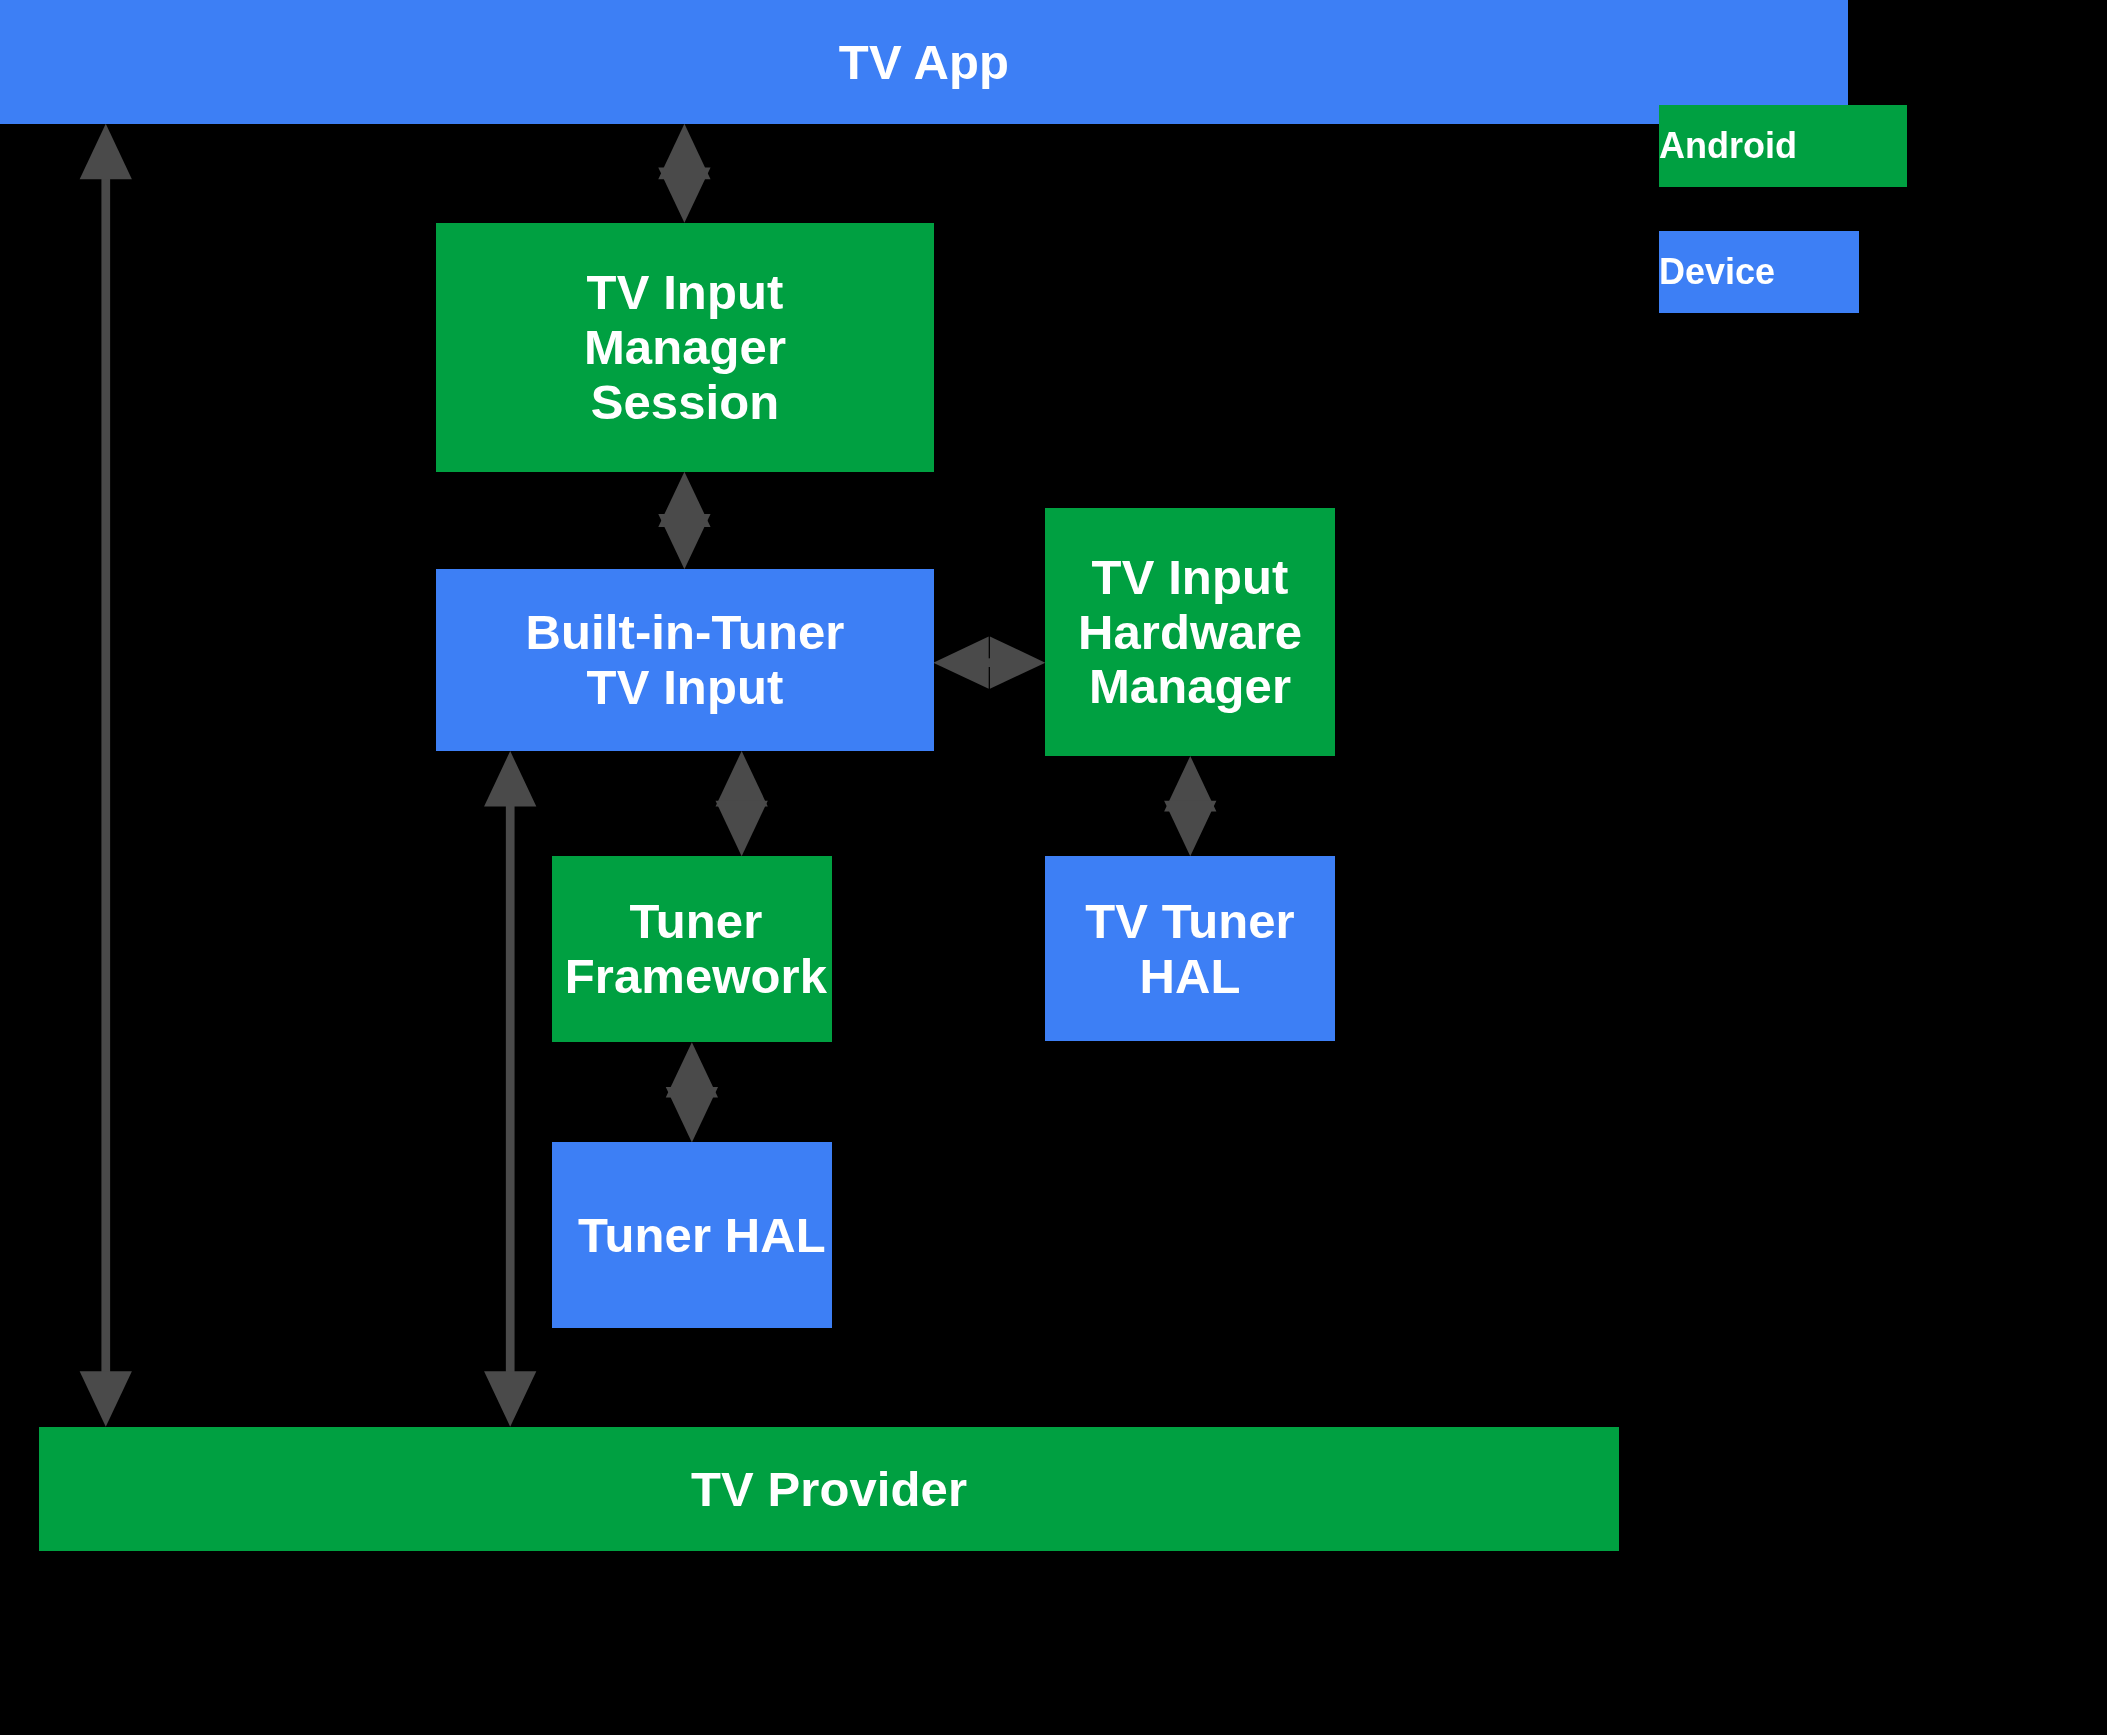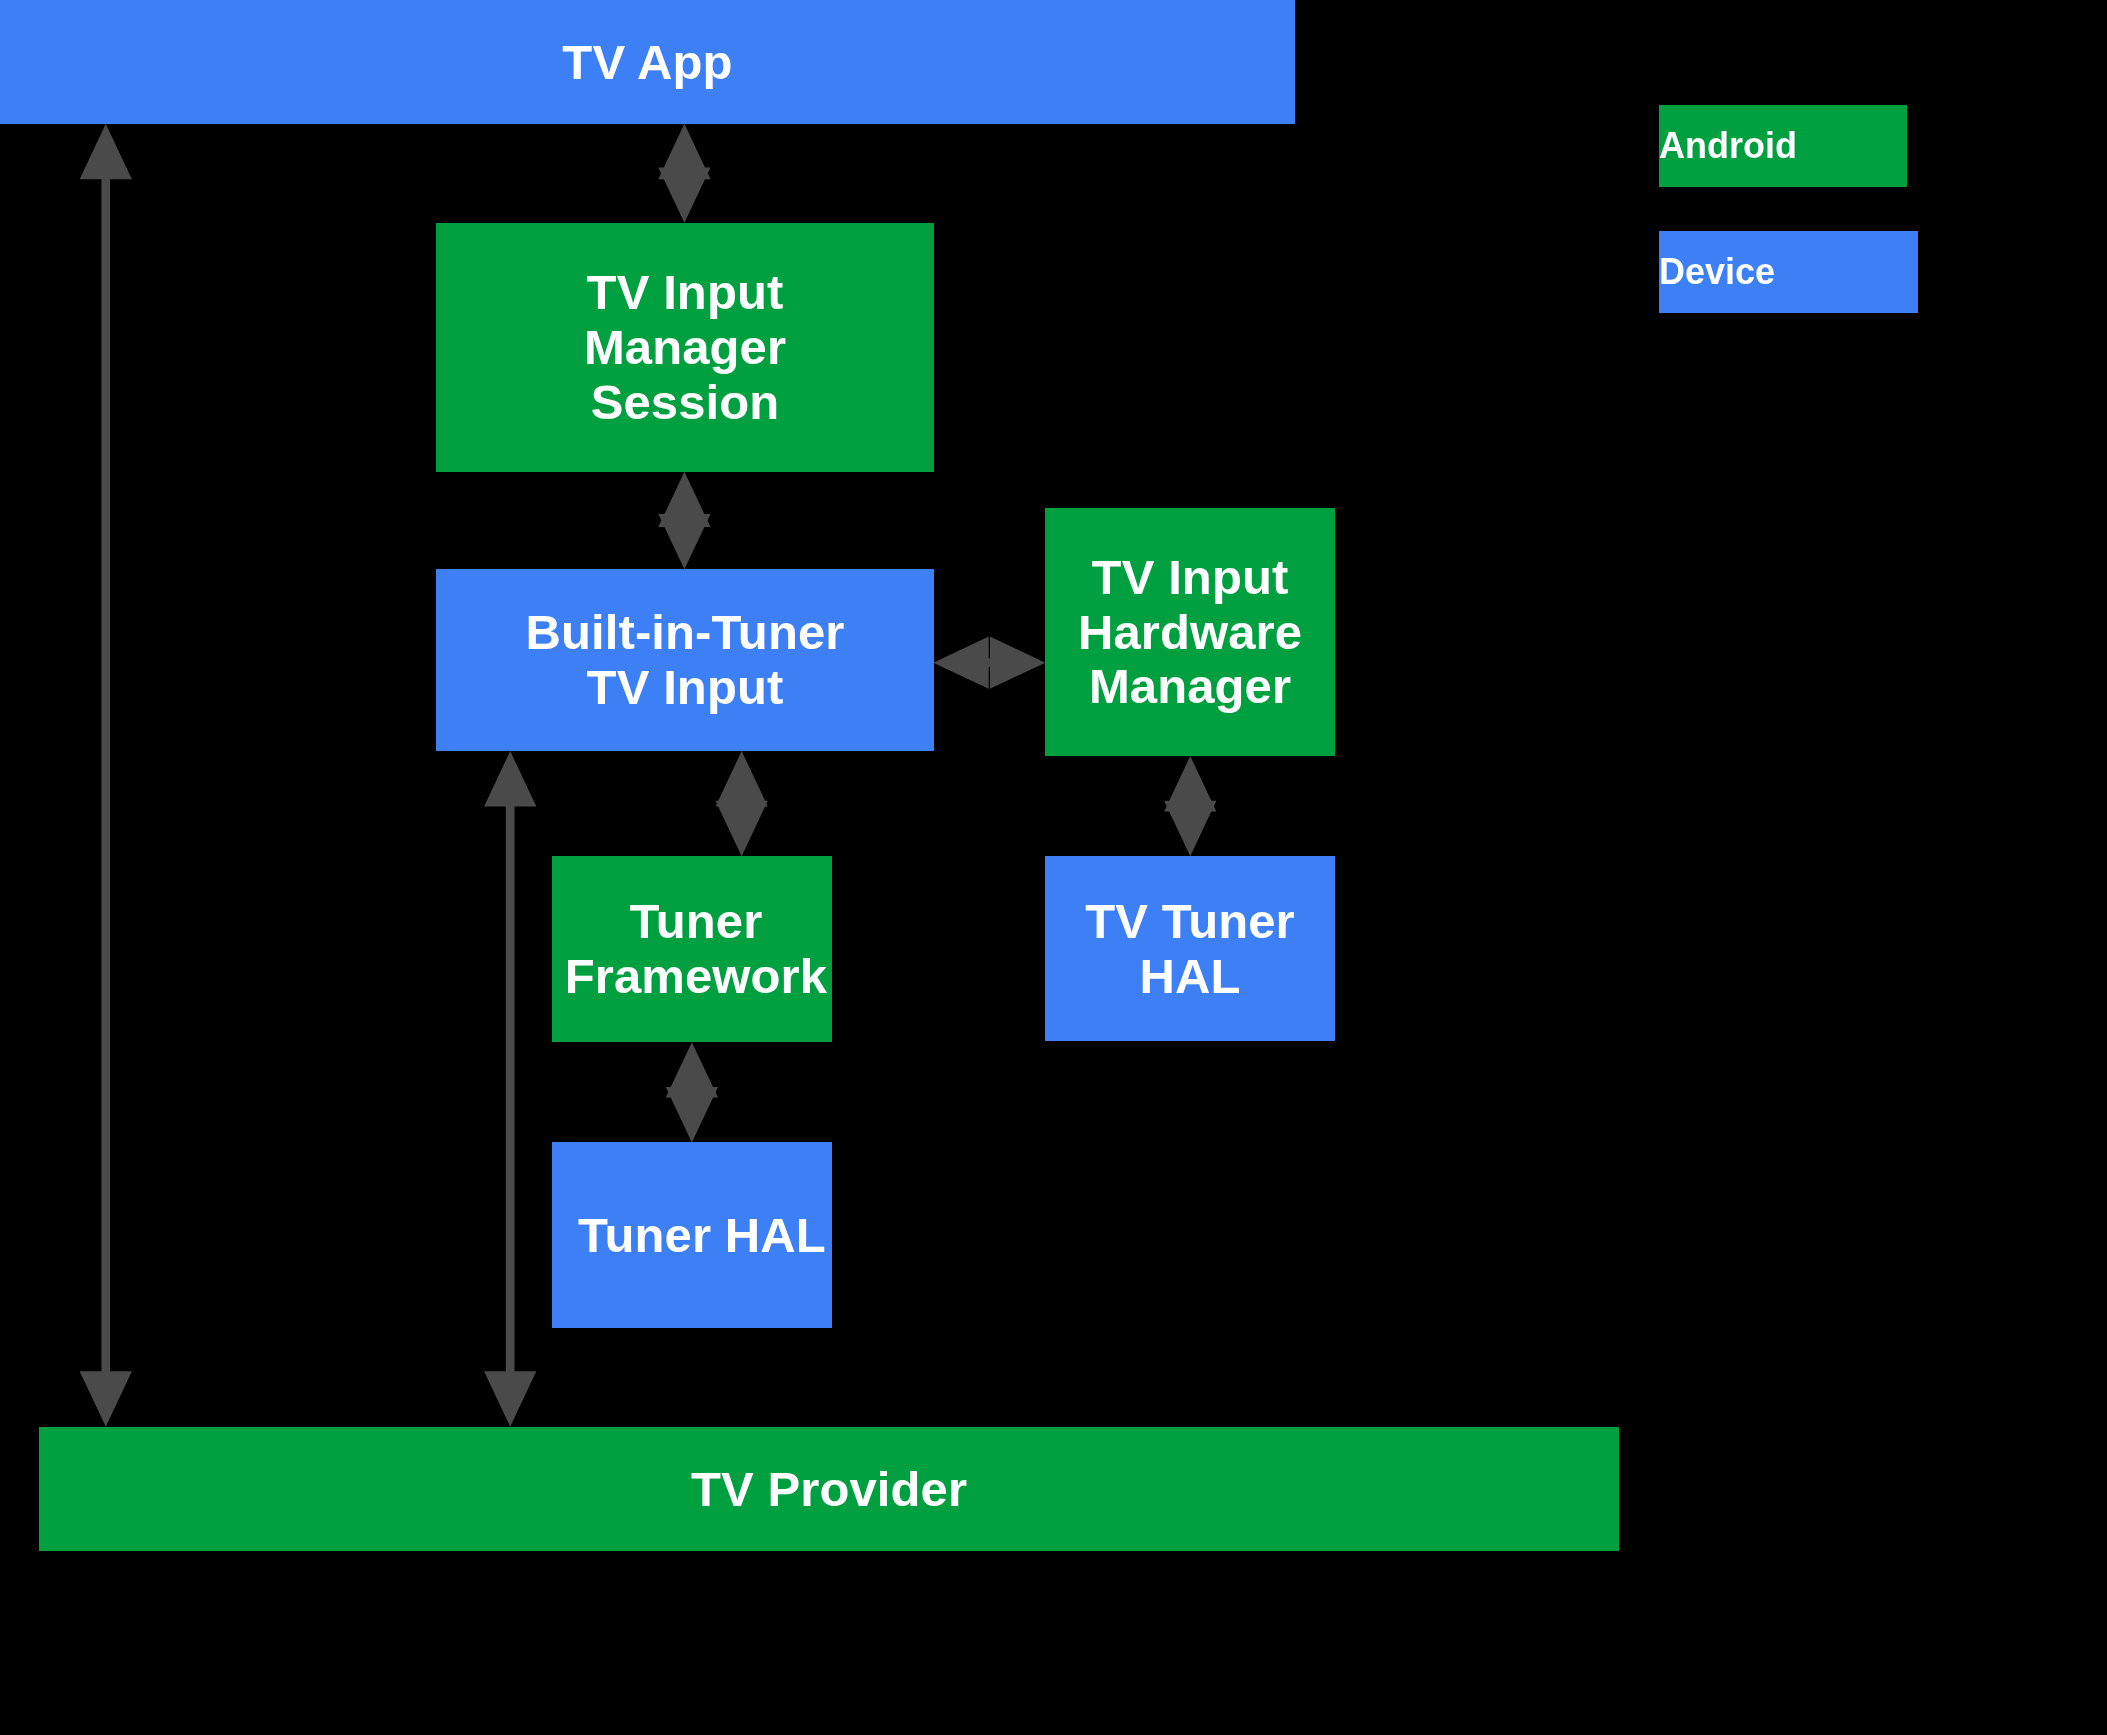--- a/index.html
+++ b/index.html
@@ -84,21 +84,21 @@
       <polygon points="1112,1836 1154,1747 1070,1747" fill="#4A4A4A"></polygon>
     </g>
 
     <g>
       <rect x="1906" y="1248" width="14" height="95" fill="#4A4A4A"></rect>
       <polygon points="1913,1215 1955,1304 1871,1304" fill="#4A4A4A"></polygon>
       <polygon points="1913,1376 1955,1287 1871,1287" fill="#4A4A4A"></polygon>
     </g>
   </svg>
 
-  <div class="box blue" style="left:0px;top:0px;width:1295px;height:124px;font-size:49px;">
+  <div class="box blue" style="left:0px;top:0px;width:1848px;height:124px;font-size:49px;">
     <span>TV App</span>
   </div>
 
   <div class="box green" style="left:436px;top:223px;width:498px;height:249px;font-size:49px;flex-direction:column;">
     <span>TV Input</span>
     <span>Manager</span>
     <span>Session</span>
   </div>
 
   <div class="box blue" style="left:436px;top:569px;width:498px;height:182px;font-size:49px;flex-direction:column;">
@@ -126,18 +126,18 @@
   </div>
 
   <div class="box green" style="left:0px;top:1427px;width:1580px;height:124px;font-size:49px;margin-left:39px;">
     <span>TV Provider</span>
   </div>
 
   <div class="legend-box green" style="left:1659px;top:105px;width:248px;height:82px;font-size:36px;">
     <span>Android</span>
   </div>
 
-  <div class="legend-box blue" style="left:1659px;top:231px;width:259px;height:82px;font-size:36px;">
+  <div class="legend-box blue" style="left:1659px;top:231px;width:200px;height:82px;font-size:36px;">
     <span>Device</span>
   </div>
 
 </div>
 
 
 </body></html>

